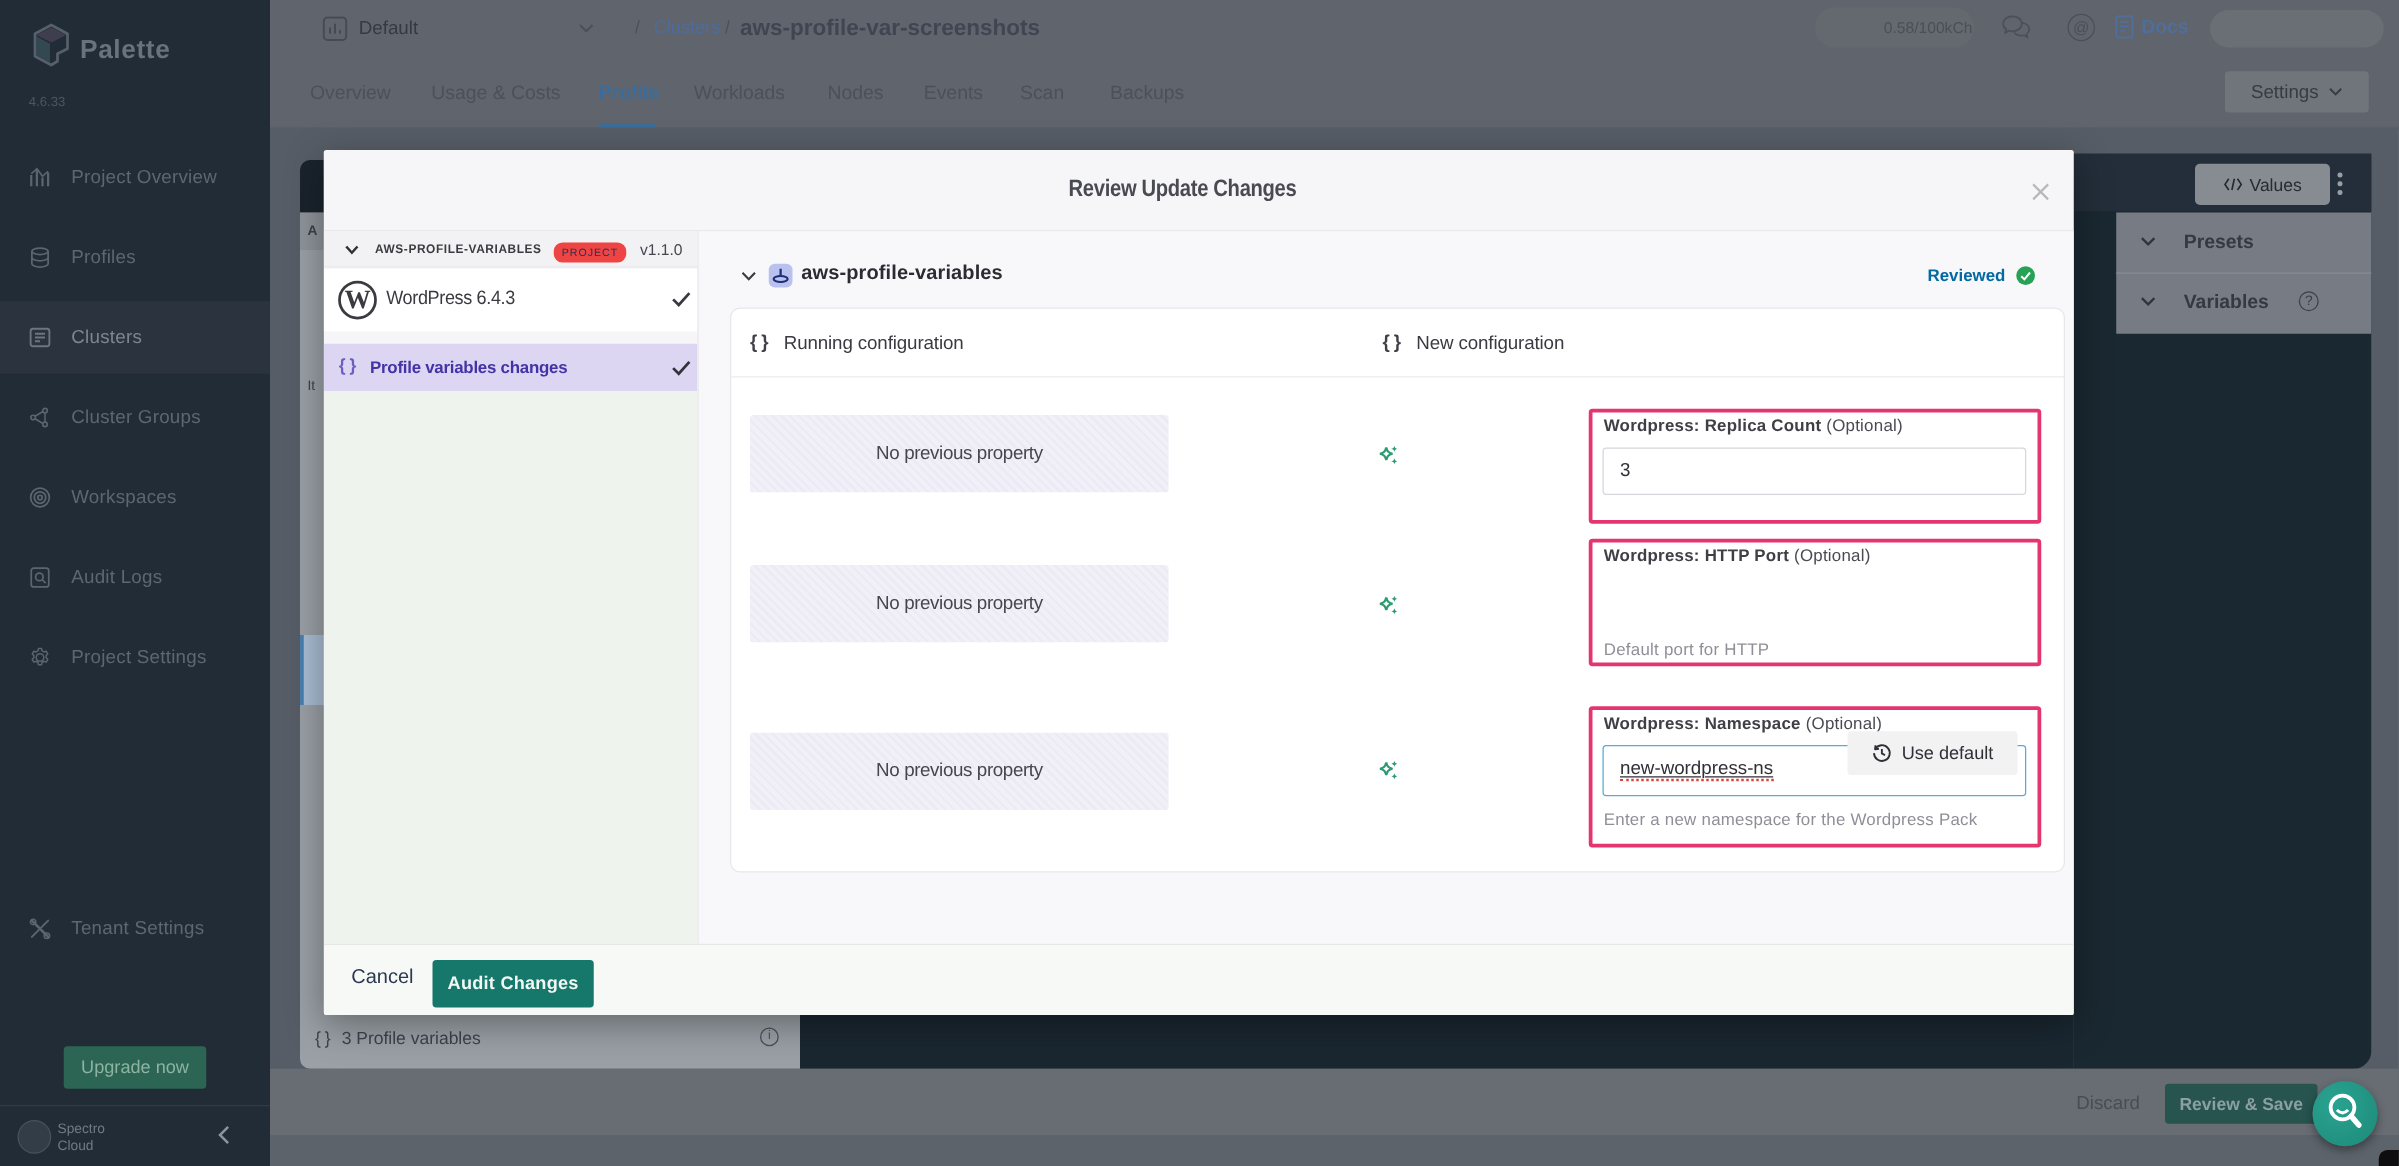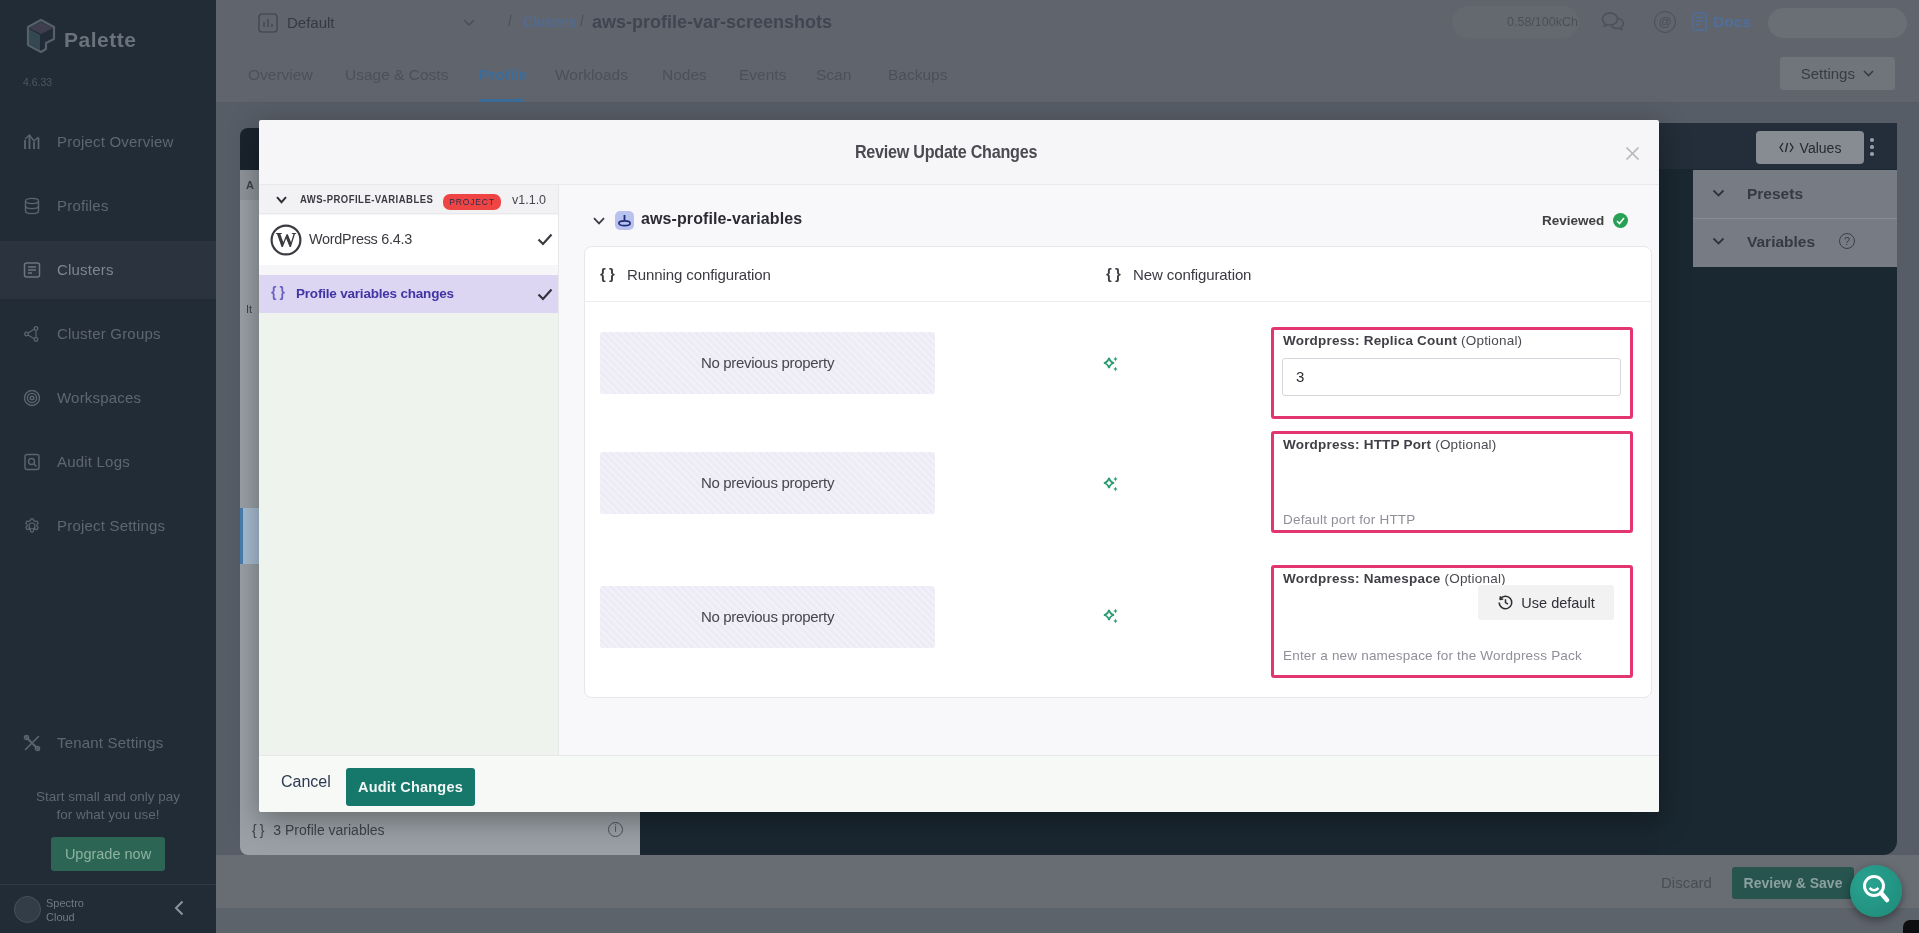--- a/index.html
+++ b/index.html
@@ -72,21 +72,20 @@
     </svg>
 <svg class="abs" style="left:23px;top:517px;" width="18" height="18" viewBox="0 0 24 24">
       <path d="M12 8 A4 4 0 1 0 12 16 A4 4 0 1 0 12 8 M10.3 2.5 h3.4 l0.5 2.4 a7 7 0 0 1 2.1 1.2 l2.3-0.8 1.7 3 -1.8 1.6 a7 7 0 0 1 0 2.4 l1.8 1.6 -1.7 3 -2.3-0.8 a7 7 0 0 1 -2.1 1.2 l-0.5 2.4 h-3.4 l-0.5-2.4 a7 7 0 0 1 -2.1-1.2 l-2.3 0.8 -1.7-3 1.8-1.6 a7 7 0 0 1 0-2.4 l-1.8-1.6 1.7-3 2.3 0.8 a7 7 0 0 1 2.1-1.2 Z" stroke="#5c656f" stroke-width="1.6" fill="none" stroke-linejoin="round"></path>
     </svg>
 <svg class="abs" style="left:23px;top:734px;" width="18" height="18" viewBox="0 0 18 18">
       <path d="M2.5 2.5 L8 8 M10 10 L15.5 15.5" stroke="#5c656f" stroke-width="2" stroke-linecap="round"></path>
       <path d="M15.5 2.5 L2.5 15.5" stroke="#5c656f" stroke-width="1.6" stroke-linecap="round"></path>
       <circle cx="3.5" cy="3.5" r="2.2" stroke="#5c656f" stroke-width="1.2" fill="none"></circle>
       <circle cx="14.5" cy="14.5" r="2.2" stroke="#5c656f" stroke-width="1.2" fill="none"></circle>
     </svg>
-<div class="abs" style="left:0;top:788px;width:216px;text-align:center;font-size:13.5px;color:#5f6871;line-height:18px;">Start small and only pay<br>for what you use!</div>
 <div class="abs flex" style="left:51px;top:837px;width:114px;height:34px;background:#2d6554;border-radius:3px;justify-content:center;font-size:14.5px;color:#8db3a1;">Upgrade now</div>
 <div class="abs" style="left:0;top:884px;width:216px;height:1px;background:rgba(255,255,255,0.07);"></div>
 <div class="abs" style="left:14px;top:896px;width:27px;height:27px;border-radius:50%;background:#323d48;border:1px solid #46525d;"></div>
 <div class="abs" style="left:46px;top:896px;font-size:11px;color:#717a84;line-height:14px;">Spectro<br>Cloud</div>
 <svg class="abs" style="left:174px;top:900px;" width="10" height="16" viewBox="0 0 10 16">
       <path d="M8.5 1.5 L2 8 L8.5 14.5" stroke="#8b939c" stroke-width="2" fill="none"></path>
     </svg>
 
 <div class="abs" style="left:240px;top:128px;width:19px;height:42px;background:#1a232d;border-top-left-radius:8px;"></div>
 <div class="abs" style="left:240px;top:170px;width:19px;height:30px;background:#8f949b;"></div>
@@ -213,21 +212,21 @@
   <div class="abs" style="left:299px;top:65px;width:1101px;height:570px;background:#f8f8fa;border-left:1px solid #e8e8ea;"></div>
   <svg class="abs" style="left:334px;top:97px;" width="12" height="8" viewBox="0 0 12 8">
         <path d="M1 1.2 L6 6.4 L11 1.2" stroke="#3a3a42" stroke-width="1.7" fill="none"></path>
       </svg>
   <div class="abs" style="left:356px;top:91px;width:19px;height:19px;background:#b9c2ee;border-radius:5px;"></div>
   <svg class="abs" style="left:356px;top:91px;" width="19" height="19" viewBox="0 0 19 19">
         <path d="M9.5 4 V9" stroke="#1f2d77" stroke-width="1.8"></path>
         <ellipse cx="9.5" cy="12.2" rx="5.6" ry="2.4" stroke="#1f2d77" stroke-width="1.7" fill="none"></ellipse>
       </svg>
   <div class="abs" style="left:382px;top:90px;font-size:16px;font-weight:bold;color:#2b2b33;letter-spacing:0.1px;">aws-profile-variables</div>
-  <div class="abs" style="left:1283px;top:93px;width:70px;font-size:13.5px;font-weight:bold;color:#404040;">Reviewed</div>
+  <div class="abs" style="left:1283px;top:93px;width:70px;font-size:13.5px;font-weight:bold;color:#0369a1;">Reviewed</div>
   <div class="abs" style="left:1354px;top:93px;width:15px;height:15px;border-radius:50%;background:#26a156;"></div>
   <svg class="abs" style="left:1357px;top:97px;" width="9" height="8" viewBox="0 0 9 8">
         <path d="M1 4 L3.5 6.5 L8 1" stroke="#fff" stroke-width="1.6" fill="none"></path>
       </svg>
 
   <div class="abs" style="left:325px;top:126px;width:1068px;height:452px;background:#ffffff;border:1px solid #e7e7eb;border-radius:8px;"></div>
   <div class="abs" style="left:325px;top:126px;width:1068px;height:56px;border-bottom:1px solid #ececef;"></div>
   <div class="abs" style="left:341px;top:145px;font-size:15px;color:#3f3f46;font-weight:bold;letter-spacing:1px;">{ }</div>
   <div class="abs" style="left:368px;top:146px;font-size:15px;color:#3a3a42;letter-spacing:-0.1px;">Running configuration</div>
   <div class="abs" style="left:847px;top:145px;font-size:15px;color:#3f3f46;font-weight:bold;letter-spacing:1px;">{ }</div>
@@ -248,20 +247,21 @@
       </svg>
 
   <div class="abs red" style="left:1012px;top:207px;height:92px;"></div>
   <div class="abs lbl" style="left:1024px;top:213px;">Wordpress: Replica Count <span>(Optional)</span></div>
   <div class="abs inp" style="left:1023px;top:238px;">3</div>
   <div class="abs red" style="left:1012px;top:311px;height:102px;"></div>
   <div class="abs lbl" style="left:1024px;top:317px;">Wordpress: HTTP Port <span>(Optional)</span></div>
   <div class="abs hlp" style="left:1024px;top:392px;">Default port for HTTP</div>
   <div class="abs red" style="left:1012px;top:445px;height:113px;"></div>
   <div class="abs lbl" style="left:1024px;top:451px;">Wordpress: Namespace <span>(Optional)</span></div>
+  <div class="abs inp" style="left:1023px;top:476px;height:41px;border:1.5px solid #56aadc;"><span style="display:inline-block;line-height:normal;border-bottom:2px dotted #d8433f;text-decoration:underline;text-underline-offset:2px;text-decoration-thickness:1px;">new-wordpress-ns</span></div>
   <div class="abs flex" style="left:1219px;top:465px;width:136px;height:35px;background:#f2f2f3;border-radius:3px;justify-content:center;font-size:14.5px;color:#2f2f36;">
     <svg width="17" height="17" viewBox="0 0 17 17" style="margin-right:7px;">
           <path d="M3.1 5.2 A6.3 6.3 0 1 1 2.2 8.5" stroke="#2f2f36" stroke-width="1.5" fill="none"></path>
           <path d="M3.4 2.2 L3.1 5.4 L6.2 5.0" stroke="#2f2f36" stroke-width="1.5" fill="none" stroke-linejoin="round"></path>
           <path d="M8.5 5.2 V8.7 L11 10.2" stroke="#2f2f36" stroke-width="1.5" fill="none"></path>
         </svg>Use default
   </div>
   <div class="abs hlp" style="left:1024px;top:528px;">Enter a new namespace for the Wordpress Pack</div>
 
   <div class="abs" style="left:0;top:635px;width:1400px;height:57px;background:#f7f9f6;border-top:1px solid #e7e7e7;"></div>

